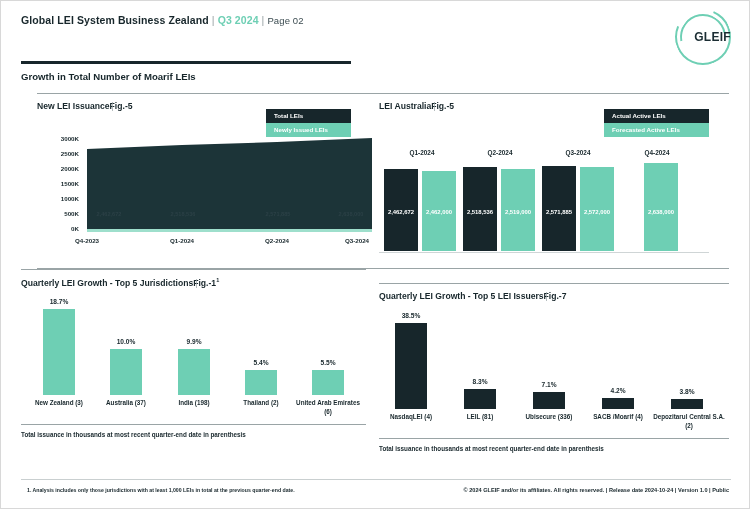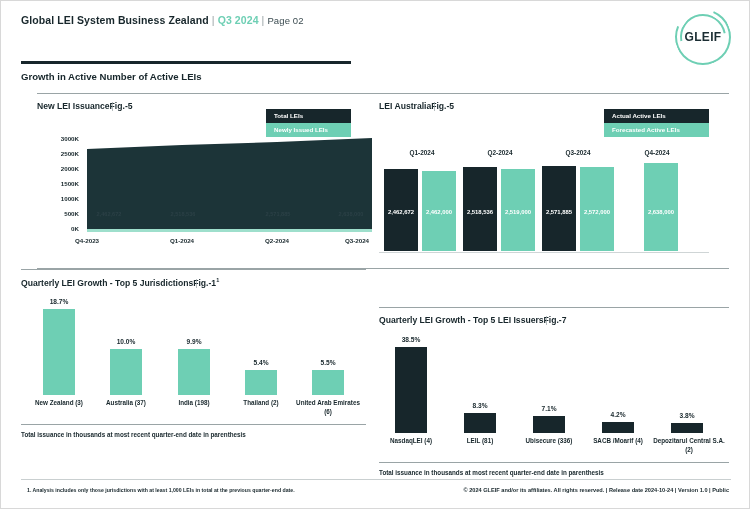--- a/index.html
+++ b/index.html
@@ -42,21 +42,21 @@
     transform: rotate(-22deg);
   }
   .logo-ring2 {
     position: absolute; left: 5px; top: 5px; width: 46px; height: 46px;
     border: 2.2px solid #6ecfb4; border-radius: 50%;
     border-right-color: transparent; border-bottom-color: transparent;
     transform: rotate(35deg);
   }
   .logo-text {
     position: absolute; left: 0; top: 21px; width: 56px;
-    text-align: center;
+    text-align: right;
     font-size: 12px; font-weight: bold; color: #1b2d33;
     letter-spacing: .3px;
   }
 
   
   .section-rule {
     position: absolute; left: 20px; top: 60px;
     width: 330px; height: 3px; background: #17262b;
   }
   .section-title {
@@ -157,21 +157,21 @@
     </div>
 
     <div class="logo-wrap">
       <div class="logo-ring"></div>
       <div class="logo-ring2"></div>
       <div class="logo-text">GLEIF</div>
     </div>
   </div>
 
   <div class="section-rule"></div>
-  <div class="section-title">Growth in Active Number of Active LEIs</div>
+  <div class="section-title">Growth in Total Number of Moarif LEIs</div>
 
   <div class="panel" style="left:36px; top:92px; width:345px; height:180px;">
     <div class="panel-rule"></div>
     <div class="panel-title">
       <span>New LEI Issuance</span><span class="bar">|</span><span class="fig">Fig.-5</span>
     </div>
 
     <div class="legend" style="left:229px; top:16px; width:85px;">
       <div class="legend-row legend-dark">Total LEIs</div>
       <div class="legend-row legend-mint">Newly Issued LEIs</div>
@@ -278,21 +278,21 @@
     <div class="cat-label" style="left:5px; top:130px; width:66px;">New Zealand (3)</div>
     <div class="cat-label" style="left:72px; top:130px; width:66px;">Australia (37)</div>
     <div class="cat-label" style="left:140px; top:130px; width:66px;">India (198)</div>
     <div class="cat-label" style="left:207px; top:130px; width:66px;">Thailand (2)</div>
     <div class="cat-label" style="left:274px; top:130px; width:66px;">United Arab Emirates (6)</div>
 
     <div class="note-rule" style="top:155px;"></div>
     <div class="panel-note" style="top:162px;">Total issuance in thousands at most recent quarter-end date in parenthesis</div>
   </div>
 
-  <div class="panel" style="left:378px; top:282px; width:350px; height:180px;margin-top:24px;">
+  <div class="panel" style="left:378px; top:282px; width:350px; height:180px;">
     <div class="panel-rule"></div>
     <div class="panel-title">
       <span>Quarterly LEI Growth - Top 5 LEI Issuers</span><span class="bar">|</span><span class="fig">Fig.-7</span>
     </div>
 
     <div style="position:absolute; left:0px; top:34px; width:350px; height:92px;">
       <div class="bar bar-dark" style="left:16px; width:32px; height:86px;">
         <div class="bar-value-top" style="top:-11px;">38.5%</div>
       </div>
       <div class="bar bar-dark" style="left:85px; width:32px; height:20px;">

